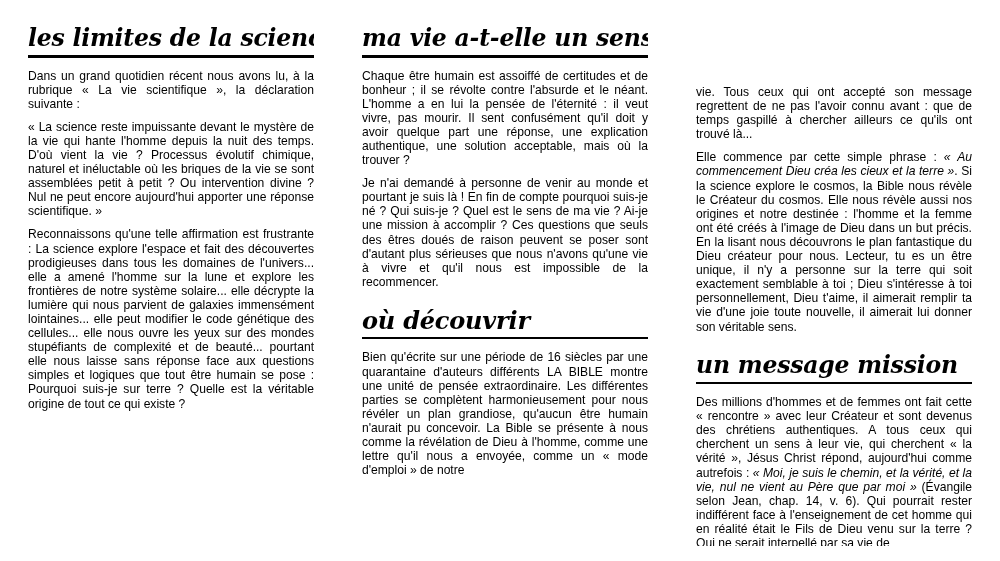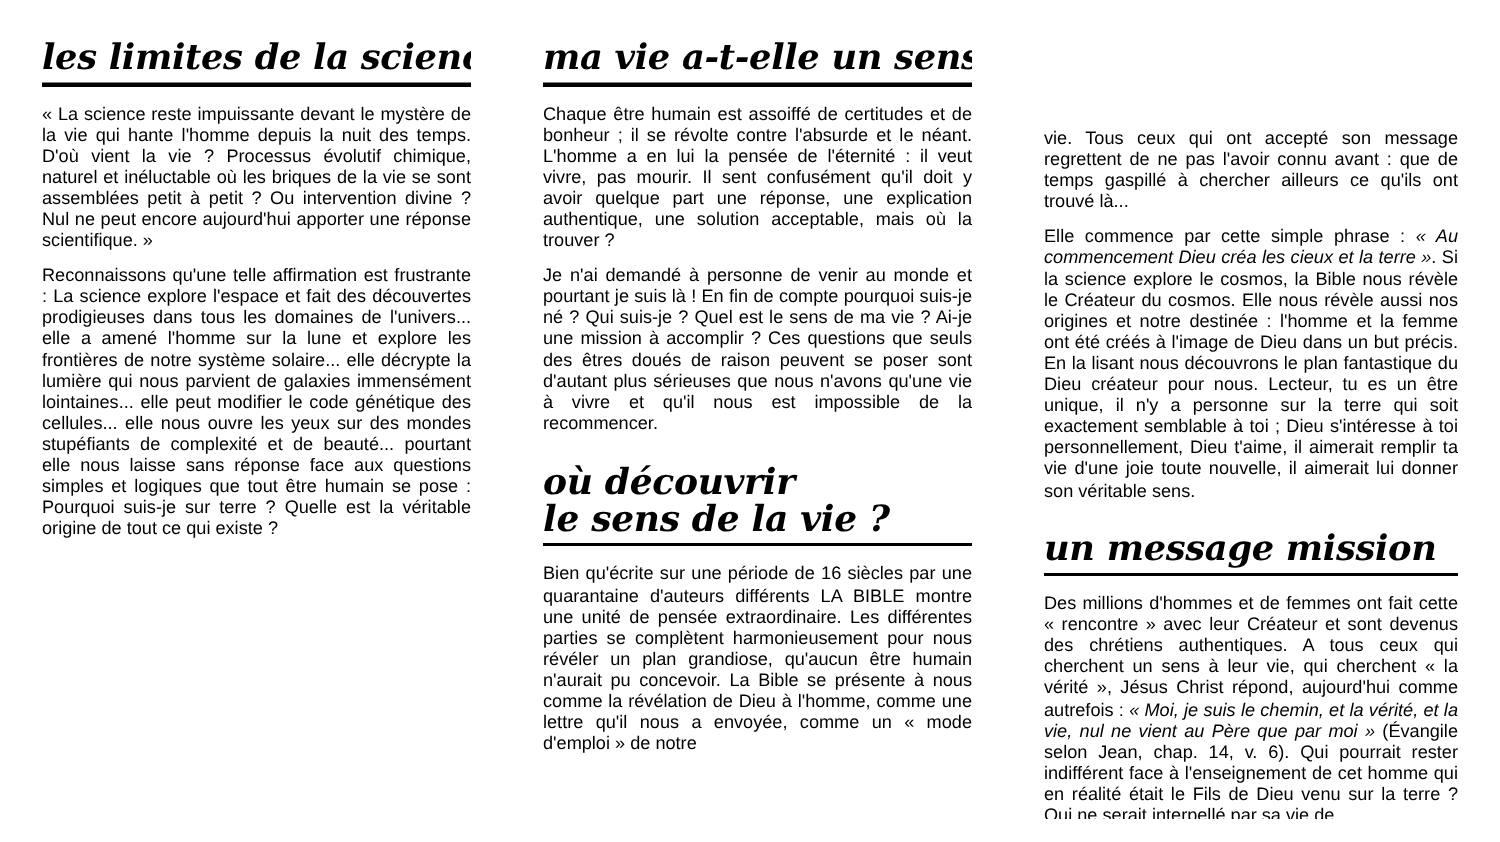--- a/index.html
+++ b/index.html
@@ -111,40 +111,41 @@
 <div class="page">
   <div class="columns">
 
     <div class="column column-1">
 
       <div class="headline-block">
         <h1 class="headline">les limites de la science</h1>
         <div class="headline-rule"></div>
       </div>
 
+      <p class="body">Dans un grand quotidien récent nous avons lu, à la rubrique « La vie scientifique », la déclaration suivante :</p>
 
       <p class="body">« La science reste impuissante devant le mystère de la vie qui hante l'homme depuis la nuit des temps. D'où vient la vie ? Processus évolutif chimique, naturel et inéluctable où les briques de la vie se sont assemblées petit à petit ? Ou intervention divine ? Nul ne peut encore aujourd'hui apporter une réponse scientifique. »</p>
 
       <p class="body">Reconnaissons qu'une telle affirmation est frustrante : La science explore l'espace et fait des découvertes prodigieuses dans tous les domaines de l'univers... elle a amené l'homme sur la lune et explore les frontières de notre système solaire... elle décrypte la lumière qui nous parvient de galaxies immensément lointaines... elle peut modifier le code génétique des cellules... elle nous ouvre les yeux sur des mondes stupéfiants de complexité et de beauté... pourtant elle nous laisse sans réponse face aux questions simples et logiques que tout être humain se pose : Pourquoi suis-je sur terre ? Quelle est la véritable origine de tout ce qui existe ?</p>
 
     </div>
 
     <div class="column column-2">
 
       <div class="headline-block">
         <h1 class="headline">ma vie a-t-elle un sens ?</h1>
         <div class="headline-rule"></div>
       </div>
 
       <p class="body">Chaque être humain est assoiffé de certitudes et de bonheur ; il se révolte contre l'absurde et le néant. L'homme a en lui la pensée de l'éternité : il veut vivre, pas mourir. Il sent confusément qu'il doit y avoir quelque part une réponse, une explication authentique, une solution acceptable, mais où la trouver ?</p>
 
       <p class="body">Je n'ai demandé à personne de venir au monde et pourtant je suis là ! En fin de compte pourquoi suis-je né ? Qui suis-je ? Quel est le sens de ma vie ? Ai-je une mission à accomplir ? Ces questions que seuls des êtres doués de raison peuvent se poser sont d'autant plus sérieuses que nous n'avons qu'une vie à vivre et qu'il nous est impossible de la recommencer.</p>
 
       <div class="headline-block offset-top">
-        <h1 class="headline two-line small"><span>où découvrir</span><br><span>le sens de la vie ?</span></h1>
+        <h1 class="headline two-line small"><span>où découvrir</span><br></h1>
         <div class="headline-rule"></div>
       </div>
 
       <p class="body">Bien qu'écrite sur une période de 16 siècles par une quarantaine d'auteurs différents LA BIBLE montre une unité de pensée extraordinaire. Les différentes parties se complètent harmonieusement pour nous révéler un plan grandiose, qu'aucun être humain n'aurait pu concevoir. La Bible se présente à nous comme la révélation de Dieu à l'homme, comme une lettre qu'il nous a envoyée, comme un « mode d'emploi » de notre</p>
 
     </div>
 
     <div class="column column-3">
 
       <p class="body" style="margin-top: 59px;">vie. Tous ceux qui ont accepté son message regrettent de ne pas l'avoir connu avant : que de temps gaspillé à chercher ailleurs ce qu'ils ont trouvé là...</p>

